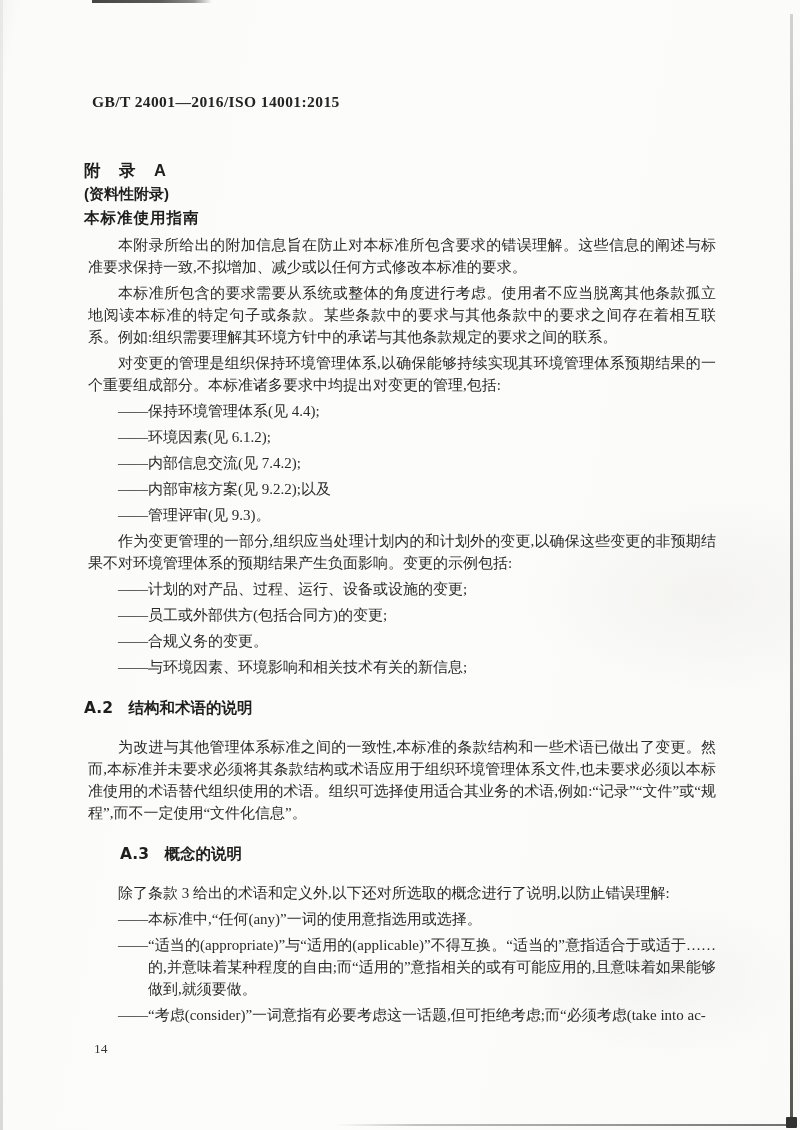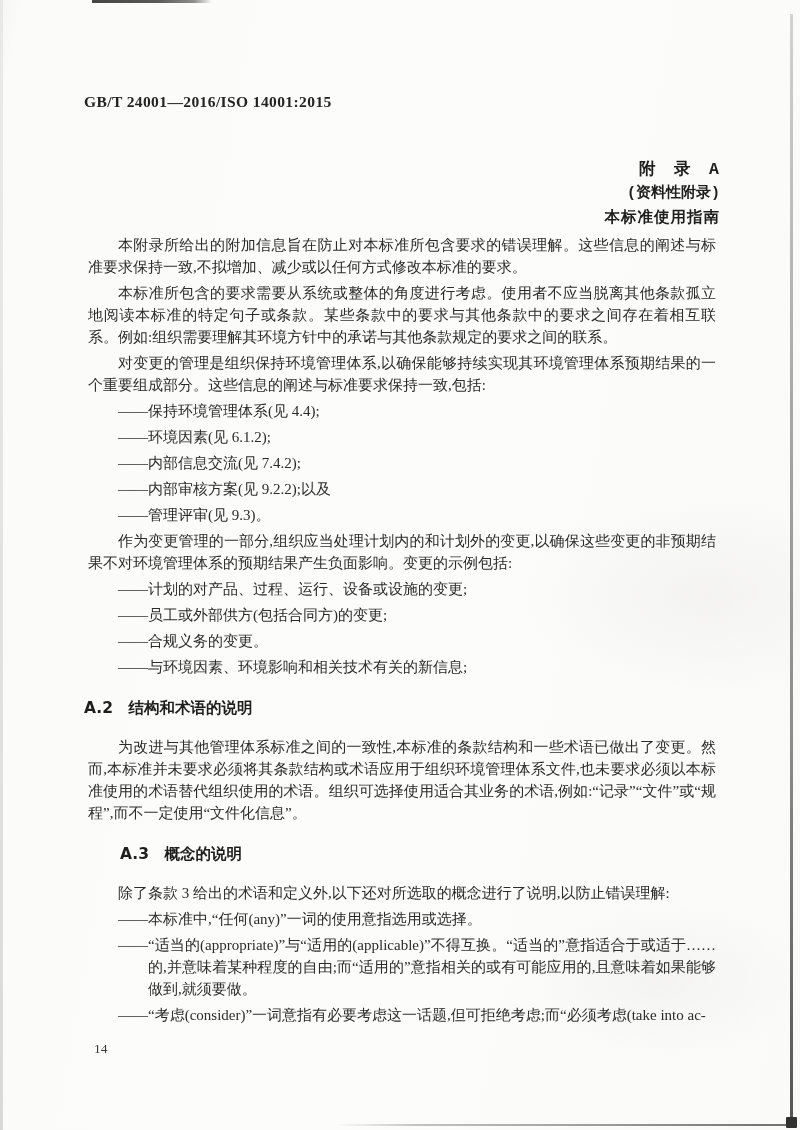--- a/index.html
+++ b/index.html
@@ -44,25 +44,26 @@
     padding: 92px 80px 0 84px;
     box-sizing: border-box;
   }
   .doc-header {
     font-family: "Liberation Serif", "DejaVu Serif", serif;
     font-weight: bold;
     font-size: 15.5px;
     letter-spacing: 0.4px;
     color: #232323;
     line-height: 20px;
+    margin-left: 8px;
   }
   .title-block {
     margin-top: 46px;
-    text-align: right;
-    font-family: Liberation Mono, monospace;
+    text-align: left;
+    font-family: Liberation Sans, sans-serif;
     font-weight: bold;
     color: #1e1e1e;
   }
   .title-main  { font-size: 16.5px; line-height: 24px; letter-spacing: 1px; }
   .title-sub   { font-size: 15px;   line-height: 24px; }
   .title-doc   { font-size: 15.5px; line-height: 24px; letter-spacing: 1px; }
   .sec-heading {
     font-family: "DejaVu Sans", "Liberation Sans", sans-serif;
     font-weight: bold;
     font-size: 15.5px;
@@ -109,21 +110,21 @@
 
     <div class="title-block">
       <div class="title-main">附　录　A</div>
       <div class="title-sub">(资料性附录)</div>
       <div class="title-doc">本标准使用指南</div>
     </div>
 
     <section>
       <p class="para">本附录所给出的附加信息旨在防止对本标准所包含要求的错误理解。这些信息的阐述与标准要求保持一致,不拟增加、减少或以任何方式修改本标准的要求。</p>
       <p class="para">本标准所包含的要求需要从系统或整体的角度进行考虑。使用者不应当脱离其他条款孤立地阅读本标准的特定句子或条款。某些条款中的要求与其他条款中的要求之间存在着相互联系。例如:组织需要理解其环境方针中的承诺与其他条款规定的要求之间的联系。</p>
-      <p class="para">对变更的管理是组织保持环境管理体系,以确保能够持续实现其环境管理体系预期结果的一个重要组成部分。这些信息的阐述与标准要求保持一致,包括:</p>
+      <p class="para">对变更的管理是组织保持环境管理体系,以确保能够持续实现其环境管理体系预期结果的一个重要组成部分。本标准诸多要求中均提出对变更的管理,包括:</p>
       <p class="li">——保持环境管理体系(见 4.4);</p>
       <p class="li">——环境因素(见 6.1.2);</p>
       <p class="li">——内部信息交流(见 7.4.2);</p>
       <p class="li">——内部审核方案(见 9.2.2);以及</p>
       <p class="li">——管理评审(见 9.3)。</p>
       <p class="para">作为变更管理的一部分,组织应当处理计划内的和计划外的变更,以确保这些变更的非预期结果不对环境管理体系的预期结果产生负面影响。变更的示例包括:</p>
       <p class="li">——计划的对产品、过程、运行、设备或设施的变更;</p>
       <p class="li">——员工或外部供方(包括合同方)的变更;</p>
       <p class="li">——合规义务的变更。</p>
       <p class="li">——与环境因素、环境影响和相关技术有关的新信息;</p>

